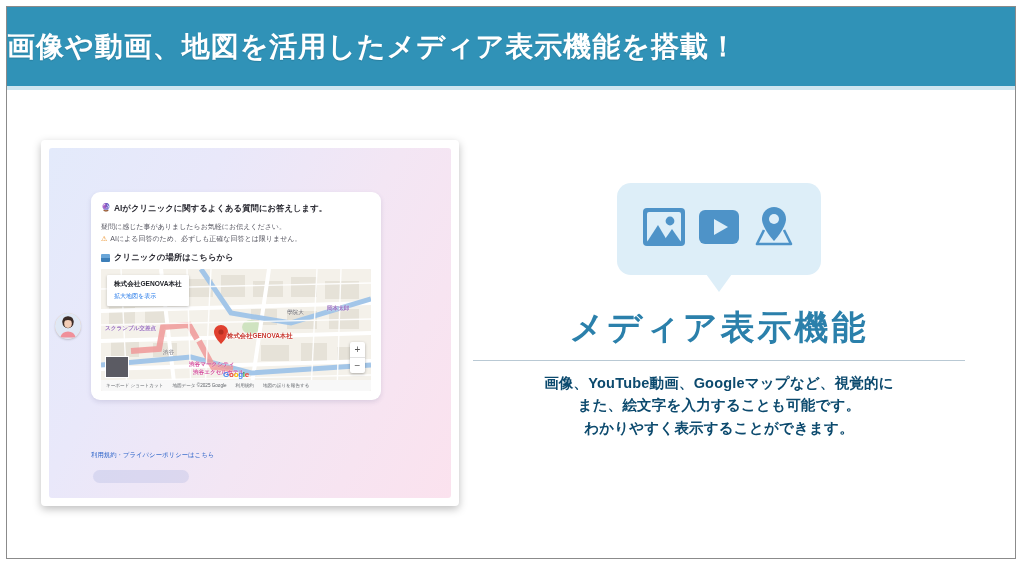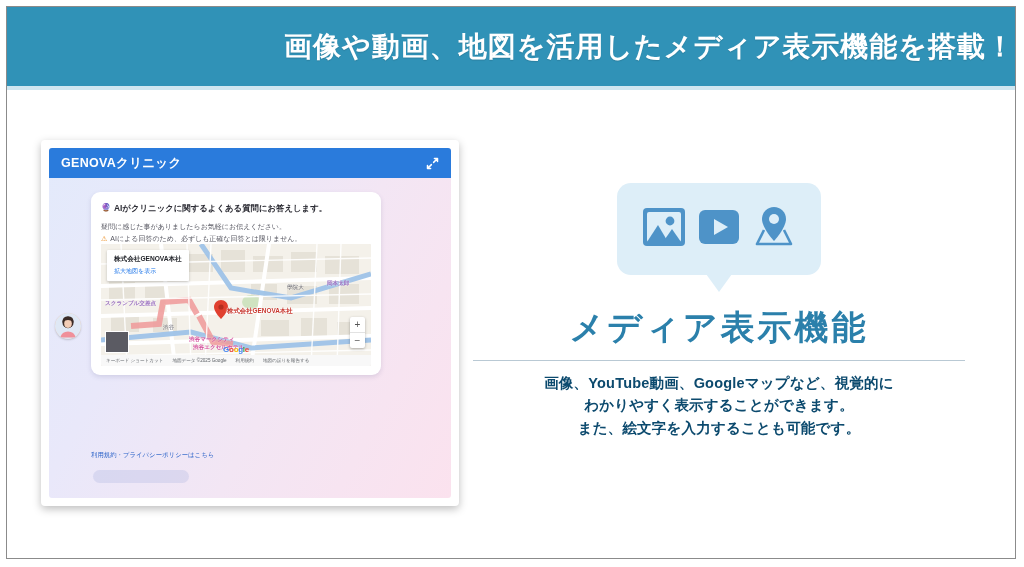--- a/index.html
+++ b/index.html
@@ -30,21 +30,21 @@
   
   .banner {
     position: absolute;
     left: 0;
     top: 0;
     width: 100%;
     height: 79px;
     background: #3092b7;
     display: flex;
     align-items: center;
-    justify-content: flex-end;
+    justify-content: flex-start;
     box-sizing: border-box;
   }
   .banner-underline {
     position: absolute;
     left: 0;
     top: 79px;
     width: 100%;
     height: 4px;
     background: #cfe6f0;
   }
@@ -377,30 +377,20 @@
 <div class="slide">
 
   <div class="banner">
     <div class="banner-title">画像や動画、地図を活用したメディア表示機能を搭載！</div>
   </div>
   <div class="banner-underline"></div>
 
   <div class="shot-card">
     <div class="widget">
 
-      <div class="wg-header">
-        <div class="wg-header-title">GENOVAクリニック</div>
-        <div class="wg-header-spacer"></div>
-        <div class="wg-expand-icon">
-          <svg width="13" height="13" viewBox="0 0 13 13">
-            <path d="M11.5 1.5 L7.6 5.4 M11.5 1.5 L11.5 4.6 M11.5 1.5 L8.4 1.5
-                     M1.5 11.5 L5.4 7.6 M1.5 11.5 L1.5 8.4 M1.5 11.5 L4.6 11.5" stroke="#ffffff" stroke-width="1.5" fill="none" stroke-linecap="round"></path>
-          </svg>
-        </div>
-      </div>
 
       <div class="wg-avatar">
         <svg width="26" height="26" viewBox="0 0 26 26">
           <circle cx="13" cy="13" r="13" fill="#dfe8f5"></circle>
           <ellipse cx="13" cy="9.5" rx="5.6" ry="5.8" fill="#3a2b26"></ellipse>
           <ellipse cx="13" cy="10.6" rx="3.8" ry="4.3" fill="#f3cdb6"></ellipse>
           <path d="M7.4 9.2 q5.6 -4.6 11.2 0 q0 -6 -5.6 -6 q-5.6 0 -5.6 6 z" fill="#3a2b26"></path>
           <path d="M5.2 24.5 q1.6 -6 7.8 -6 q6.2 0 7.8 6 z" fill="#f0909a"></path>
         </svg>
       </div>
@@ -409,20 +399,24 @@
         <div class="msg-line-1">
           <span class="crystal-icon">🔮</span>
           <span>AIがクリニックに関するよくある質問にお答えします。</span>
         </div>
         <div class="msg-line-2">疑問に感じた事がありましたらお気軽にお伝えください。</div>
         <div class="msg-line-3">
           <span class="warn-icon">⚠</span>
           <span>AIによる回答のため、必ずしも正確な回答とは限りません。</span>
         </div>
 
+        <div class="msg-heading">
+          <span class="map-emoji"></span>
+          <span>クリニックの場所はこちらから</span>
+        </div>
 
         <div class="map">
           <svg class="map-bg" viewBox="0 0 270 122" preserveAspectRatio="none">
             <rect x="0" y="0" width="270" height="122" fill="#eceae4"></rect>
             <rect x="0" y="0" width="270" height="122" fill="#f4f1ea"></rect>
 
             <g fill="#e6e2d8">
               <rect x="6" y="8" width="34" height="20"></rect>
                 <rect x="46" y="6" width="28" height="16"></rect>
               <rect x="82" y="10" width="30" height="18"></rect>
@@ -544,18 +538,18 @@
           <circle cx="23" cy="15" r="5" fill="#ddeef8"></circle>
         </svg>
       </span>
       <div class="bubble-tail"></div>
     </div>
 
     <div class="feature-title">メディア表示機能</div>
     <div class="feature-divider"></div>
     <div class="feature-body">
       <div>画像、YouTube動画、Googleマップなど、視覚的に</div>
+      <div>また、絵文字を入力することも可能です。</div>
       <div>わかりやすく表示することができます。</div>
-      <div>また、絵文字を入力することも可能です。</div>
     </div>
   </div>
 
 </div>
 
 </body></html>

